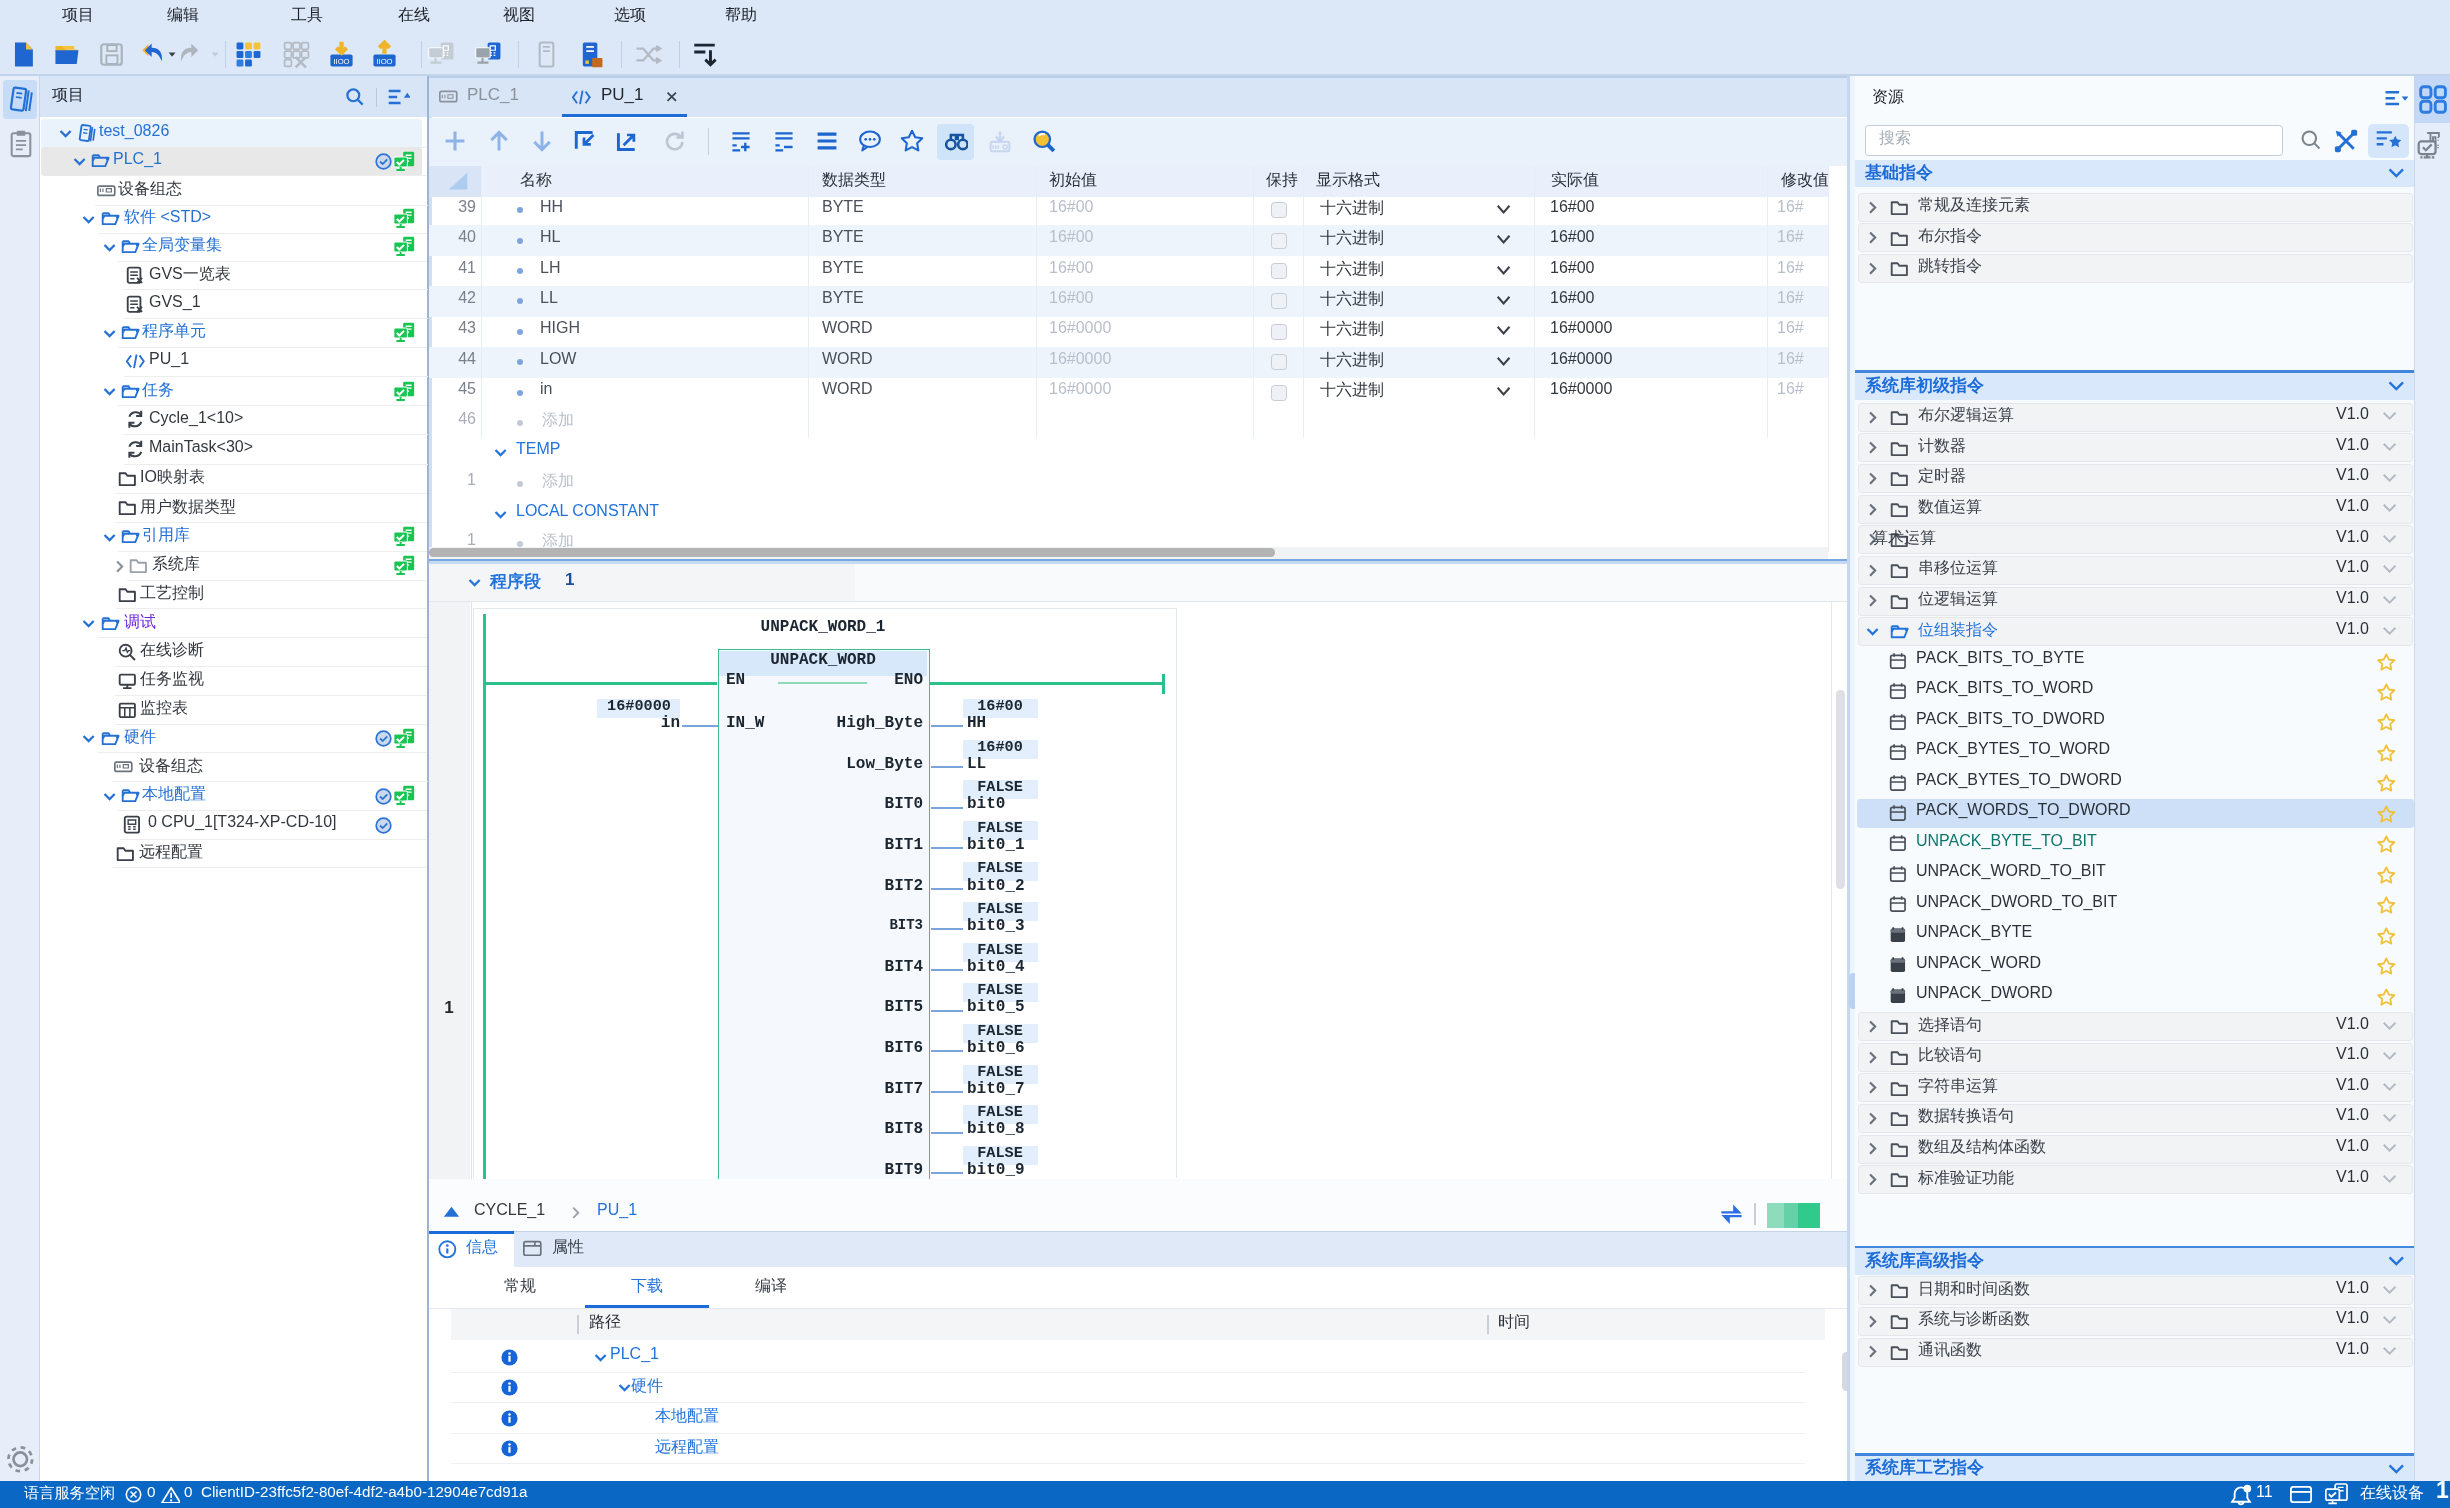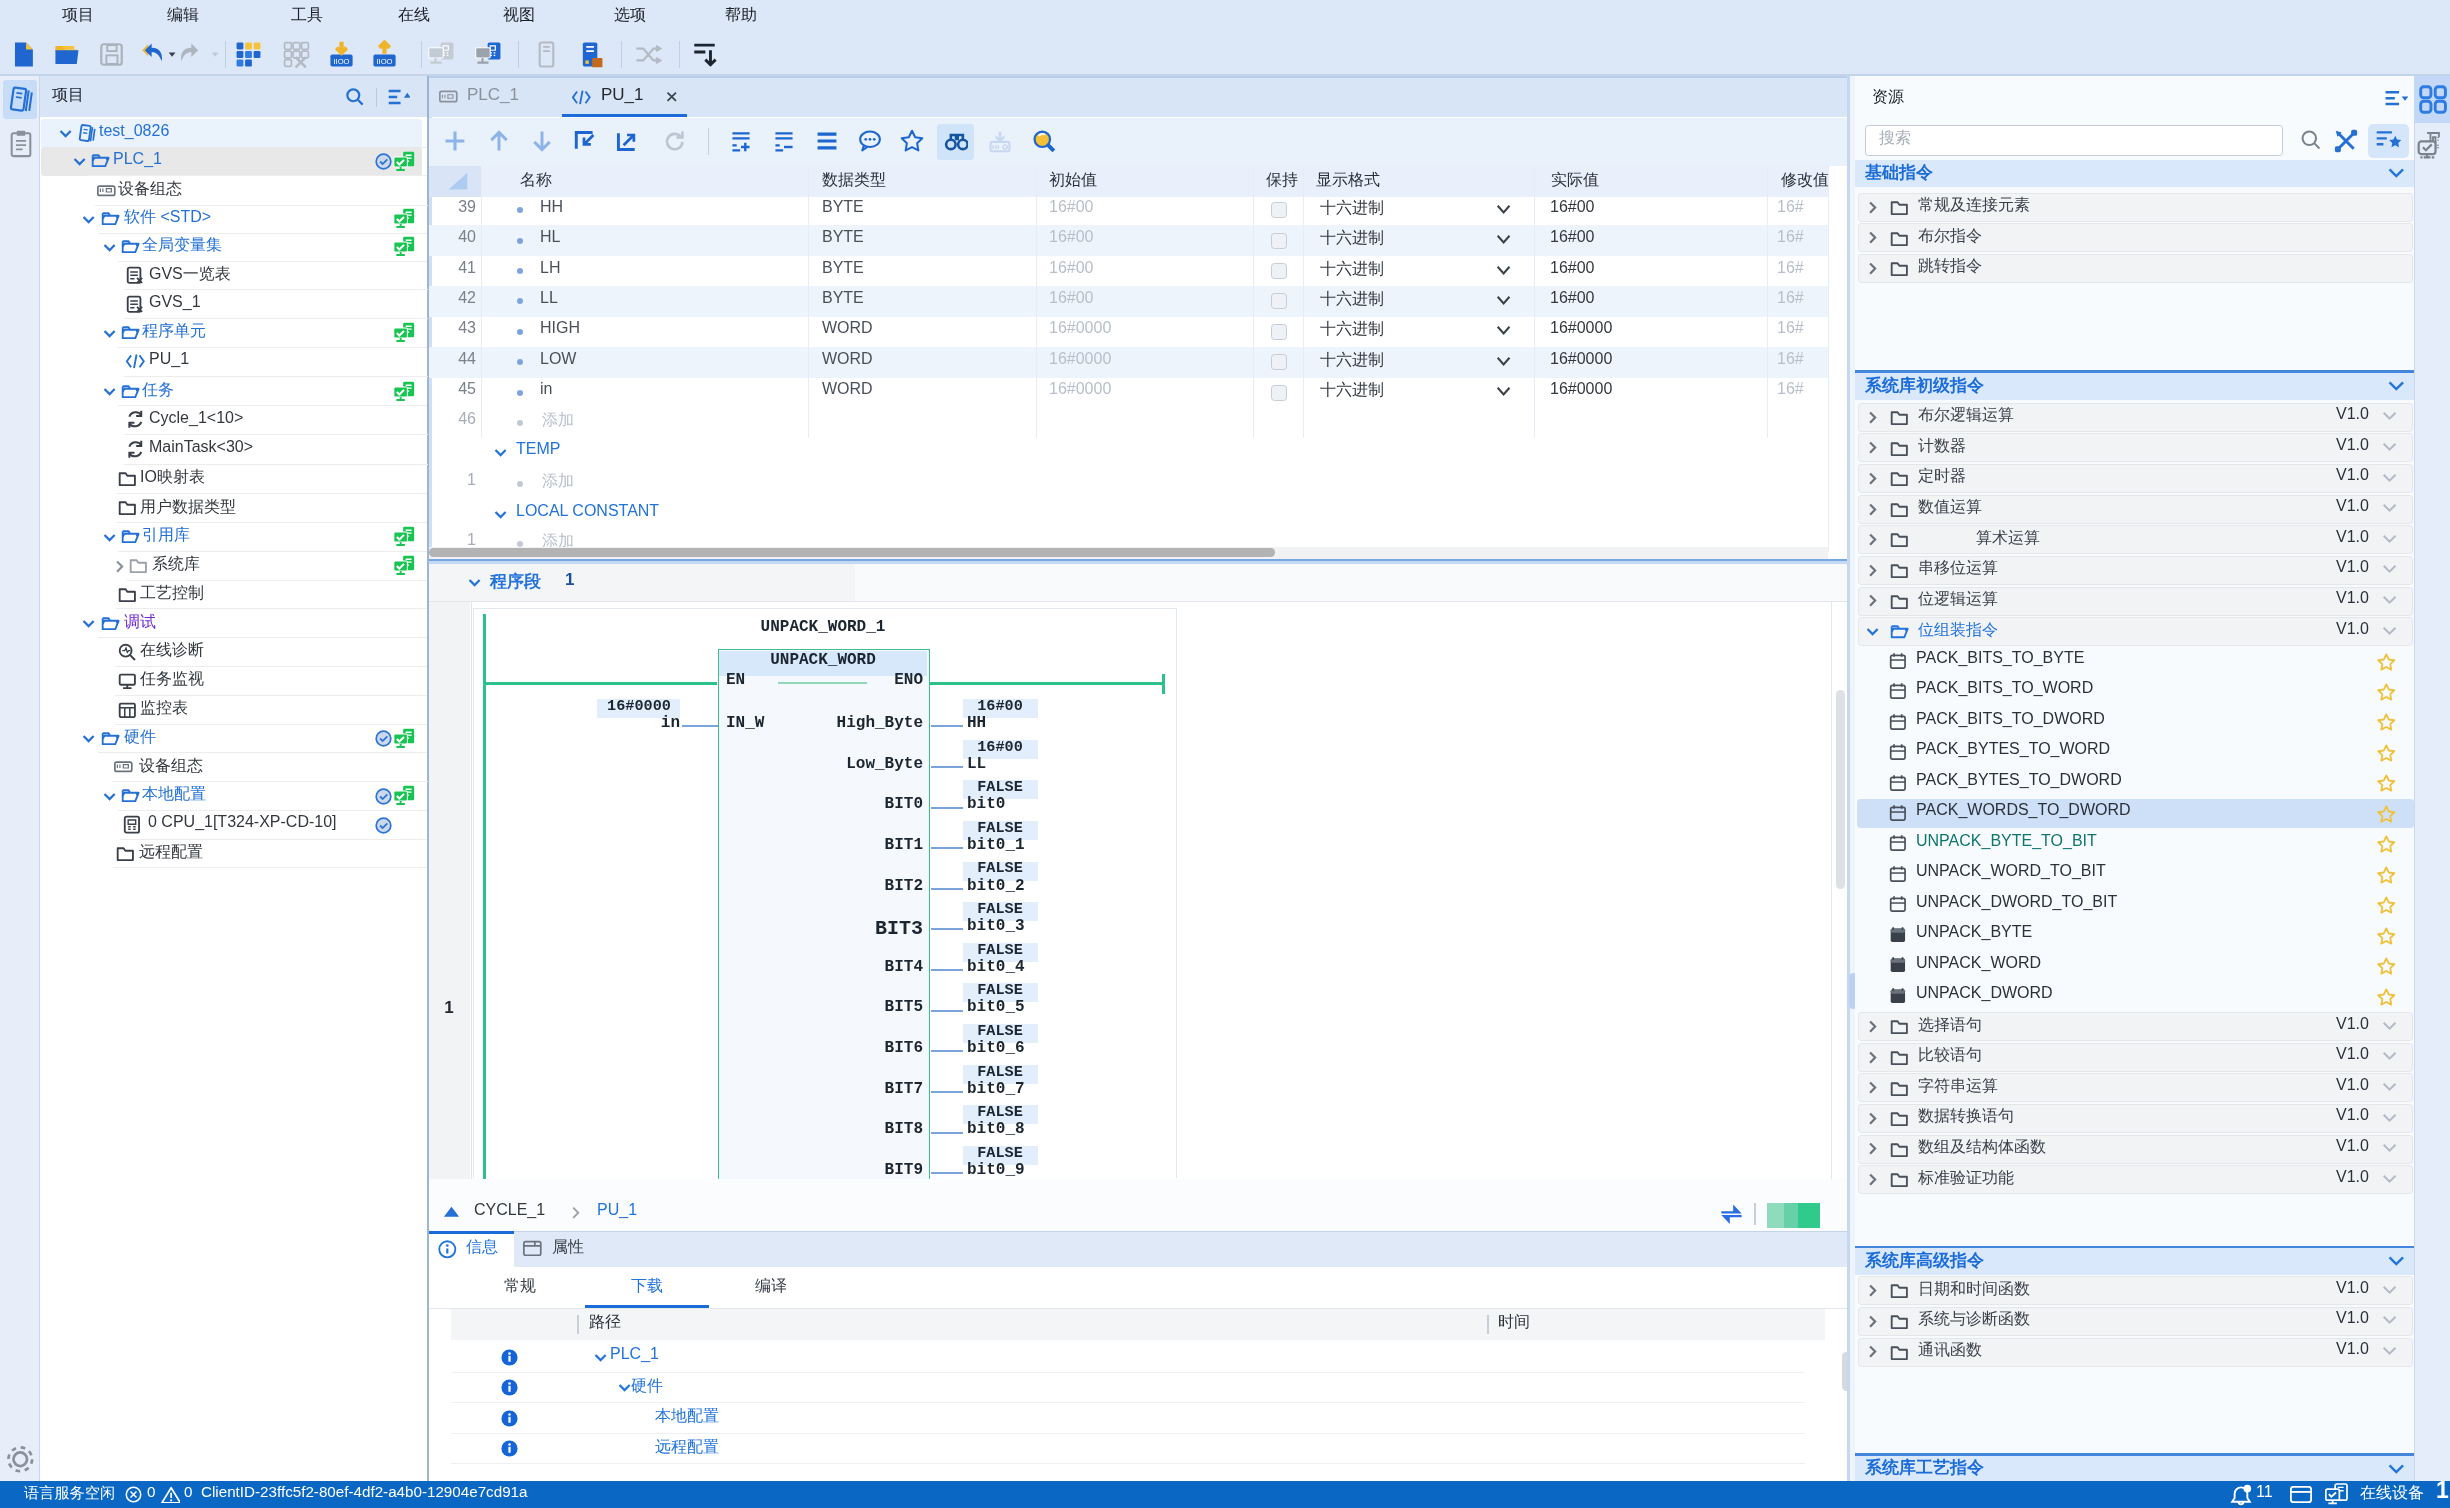--- a/index.html
+++ b/index.html
@@ -660,21 +660,21 @@
 <div class="t mono" style="font-size:16px;top:836px;right:1527px;">BIT1</div>
 <div class="abs" style="left:931px;top:847px;width:32px;height:1.7px;background:#7aa5dc;"></div>
 <div class="abs" style="left:963px;top:821px;width:75px;height:18.6px;background:#e3eefc;"></div>
 <div class="t mono" style="font-size:15.2px;top:819px;left:1000px;transform:translateX(-50%);">FALSE</div>
 <div class="t mono" style="font-size:16px;top:836px;left:967px;">bit0_1</div>
 <div class="t mono" style="font-size:16px;top:877px;right:1527px;">BIT2</div>
 <div class="abs" style="left:931px;top:888px;width:32px;height:1.7px;background:#7aa5dc;"></div>
 <div class="abs" style="left:963px;top:862px;width:75px;height:18.6px;background:#e3eefc;"></div>
 <div class="t mono" style="font-size:15.2px;top:859px;left:1000px;transform:translateX(-50%);">FALSE</div>
 <div class="t mono" style="font-size:16px;top:877px;left:967px;">bit0_2</div>
-<div class="t mono" style="font-size:20px;top:917px;right:1527px;padding-left:43px;">BIT3</div>
+<div class="t mono" style="font-size:14px;top:917px;right:1527px;padding-left:43px;">BIT3</div>
 <div class="abs" style="left:931px;top:928px;width:32px;height:1.7px;background:#7aa5dc;"></div>
 <div class="abs" style="left:963px;top:902px;width:75px;height:18.6px;background:#e3eefc;"></div>
 <div class="t mono" style="font-size:15.2px;top:900px;left:1000px;transform:translateX(-50%);">FALSE</div>
 <div class="t mono" style="font-size:16px;top:917px;left:967px;">bit0_3</div>
 <div class="t mono" style="font-size:16px;top:958px;right:1527px;">BIT4</div>
 <div class="abs" style="left:931px;top:969px;width:32px;height:1.7px;background:#7aa5dc;"></div>
 <div class="abs" style="left:963px;top:943px;width:75px;height:18.6px;background:#e3eefc;"></div>
 <div class="t mono" style="font-size:15.2px;top:941px;left:1000px;transform:translateX(-50%);">FALSE</div>
 <div class="t mono" style="font-size:16px;top:958px;left:967px;">bit0_4</div>
 <div class="t mono" style="font-size:16px;top:998px;right:1527px;">BIT5</div>
@@ -890,21 +890,21 @@
 <svg class="abs" style="left:2382px;top:503px;" width="15.2" height="12" viewBox="0 0 18 14">
       <path d="M2 2 l7 7 7-7" stroke="#b3bac4" stroke-width="2.4" fill="none"></path>
     </svg>
 <div class="abs" style="left:1858px;top:525px;width:555px;height:29px;background:#f2f3f5;border:0.8px solid #e4e6ea;border-radius:3.4px;"></div>
 <svg class="abs" style="left:1865px;top:532px;" width="15.2" height="15.2" viewBox="0 0 18 18">
       <path d="M6 3 l6 6 -6 6" stroke="#6a727c" stroke-width="2.6" fill="none"></path>
     </svg>
 <svg class="abs" style="left:1890px;top:530px;" width="20.3" height="18.6" viewBox="0 0 24 22">
       <path d="M2 5 h7 l2 3 h9 v11 h-18 z" stroke="#4a505a" stroke-width="2.2" fill="none" stroke-linejoin="round"></path>
     </svg>
-<div class="t" style="left:1976px;top:528px;font-size:16px;color:#3a4049;">算术运算</div>
+<div class="t" style="left:1872px;top:528px;font-size:16px;color:#3a4049;">算术运算</div>
 <div class="t" style="left:2336px;top:528px;font-size:16px;color:#2b3138;">V1.0</div>
 <svg class="abs" style="left:2382px;top:534px;" width="15.2" height="12" viewBox="0 0 18 14">
       <path d="M2 2 l7 7 7-7" stroke="#b3bac4" stroke-width="2.4" fill="none"></path>
     </svg>
 <div class="abs" style="left:1858px;top:556px;width:555px;height:29px;background:#f2f3f5;border:0.8px solid #e4e6ea;border-radius:3.4px;"></div>
 <svg class="abs" style="left:1865px;top:563px;" width="15.2" height="15.2" viewBox="0 0 18 18">
       <path d="M6 3 l6 6 -6 6" stroke="#6a727c" stroke-width="2.6" fill="none"></path>
     </svg>
 <svg class="abs" style="left:1890px;top:561px;" width="20.3" height="18.6" viewBox="0 0 24 22">
       <path d="M2 5 h7 l2 3 h9 v11 h-18 z" stroke="#4a505a" stroke-width="2.2" fill="none" stroke-linejoin="round"></path>

